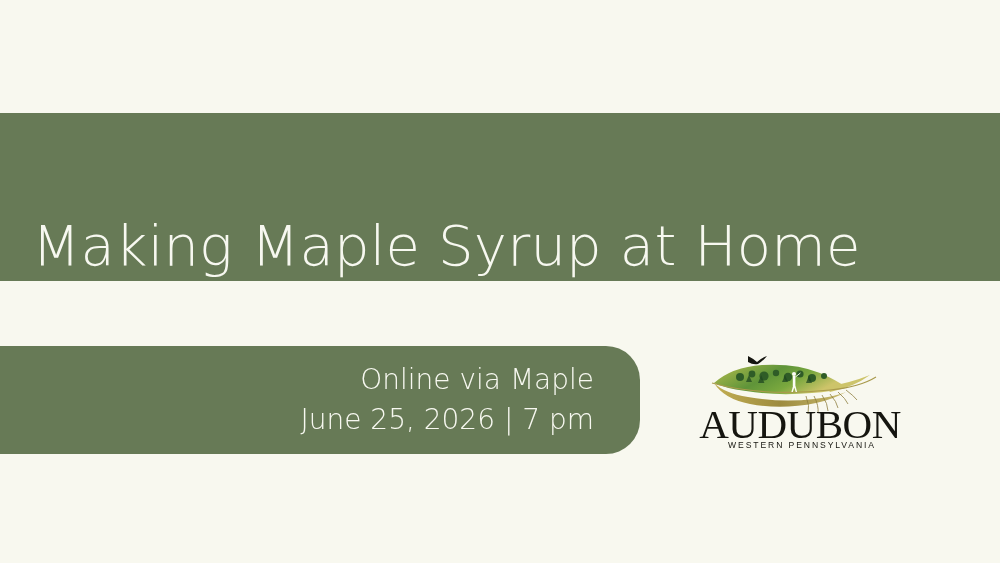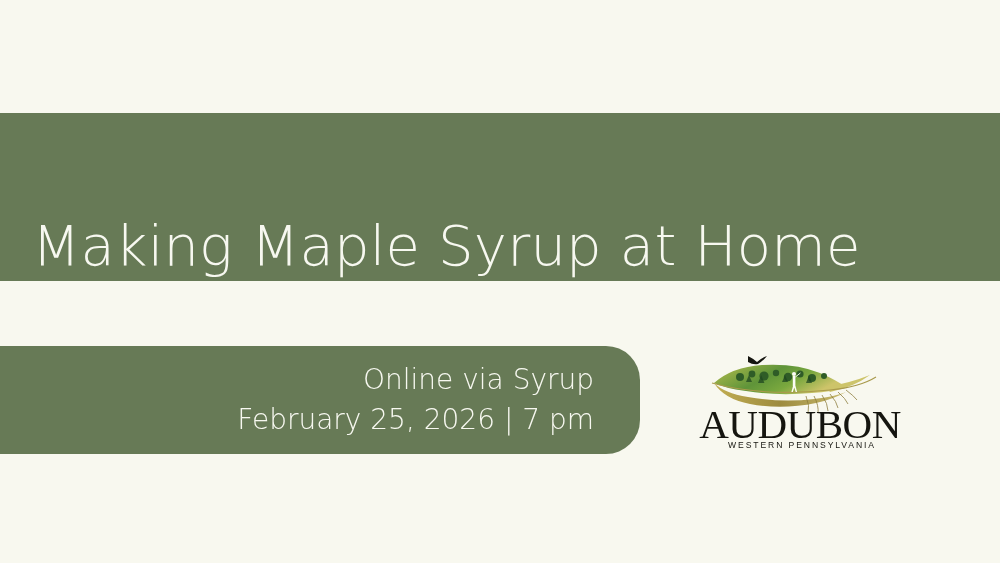--- a/index.html
+++ b/index.html
@@ -108,22 +108,22 @@
 
   <div class="title-band">
     <div class="title-text">Making Maple Syrup at Home</div>
   </div>
 
   <div class="ribbon">
     
   </div>
 
   <div class="info-pill">
-    <div class="info-line">Online via Syrup</div>
-    <div class="info-line">February 25, 2026 | 7 pm</div>
+    <div class="info-line">Online via Maple</div>
+    <div class="info-line">June 25, 2026 | 7 pm</div>
   </div>
 
   <div class="logo">
     <svg viewBox="0 0 212 112" xmlns="http://www.w3.org/2000/svg">
       <defs>
         <linearGradient id="feathGrad" x1="0" y1="0" x2="1" y2="0.4">
           <stop offset="0%" stop-color="#b9b44a"></stop>
           <stop offset="22%" stop-color="#8fab44"></stop>
           <stop offset="48%" stop-color="#5f9439"></stop>
           <stop offset="72%" stop-color="#7aa83e"></stop>

